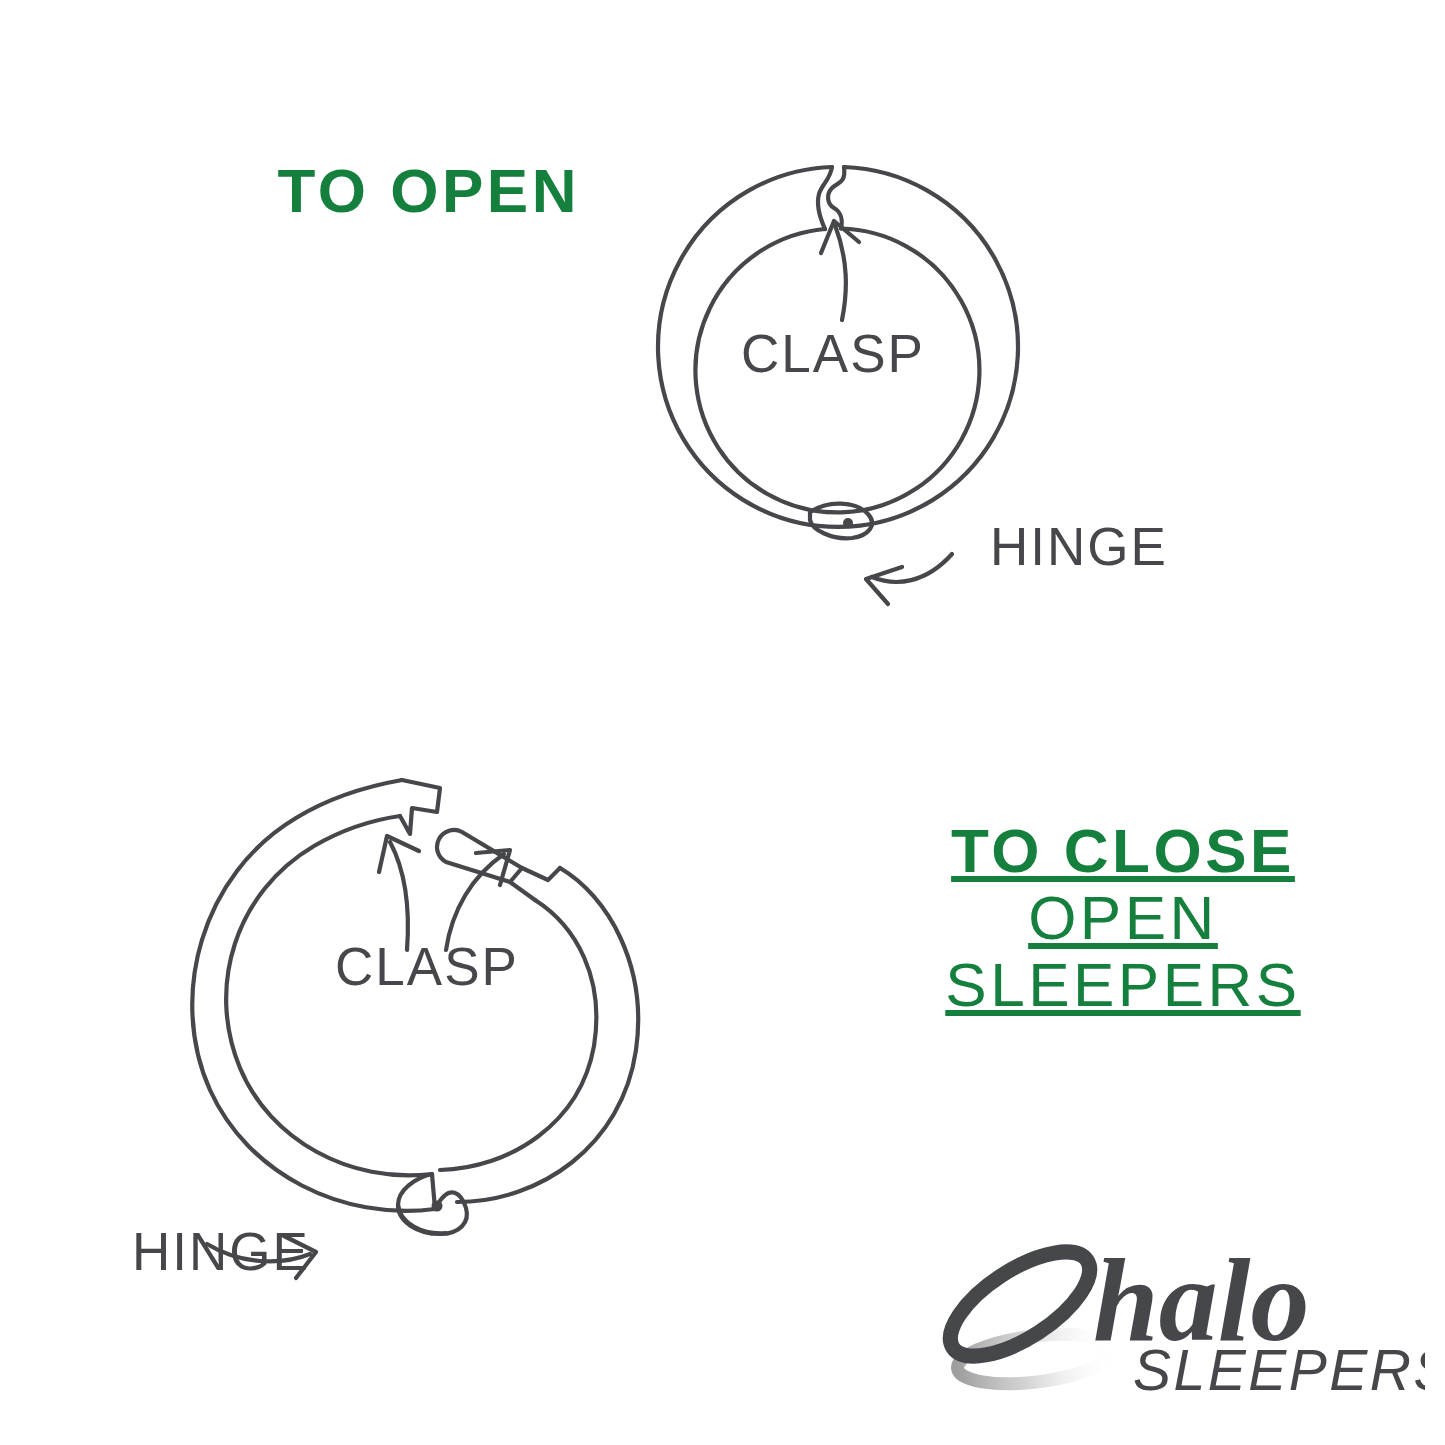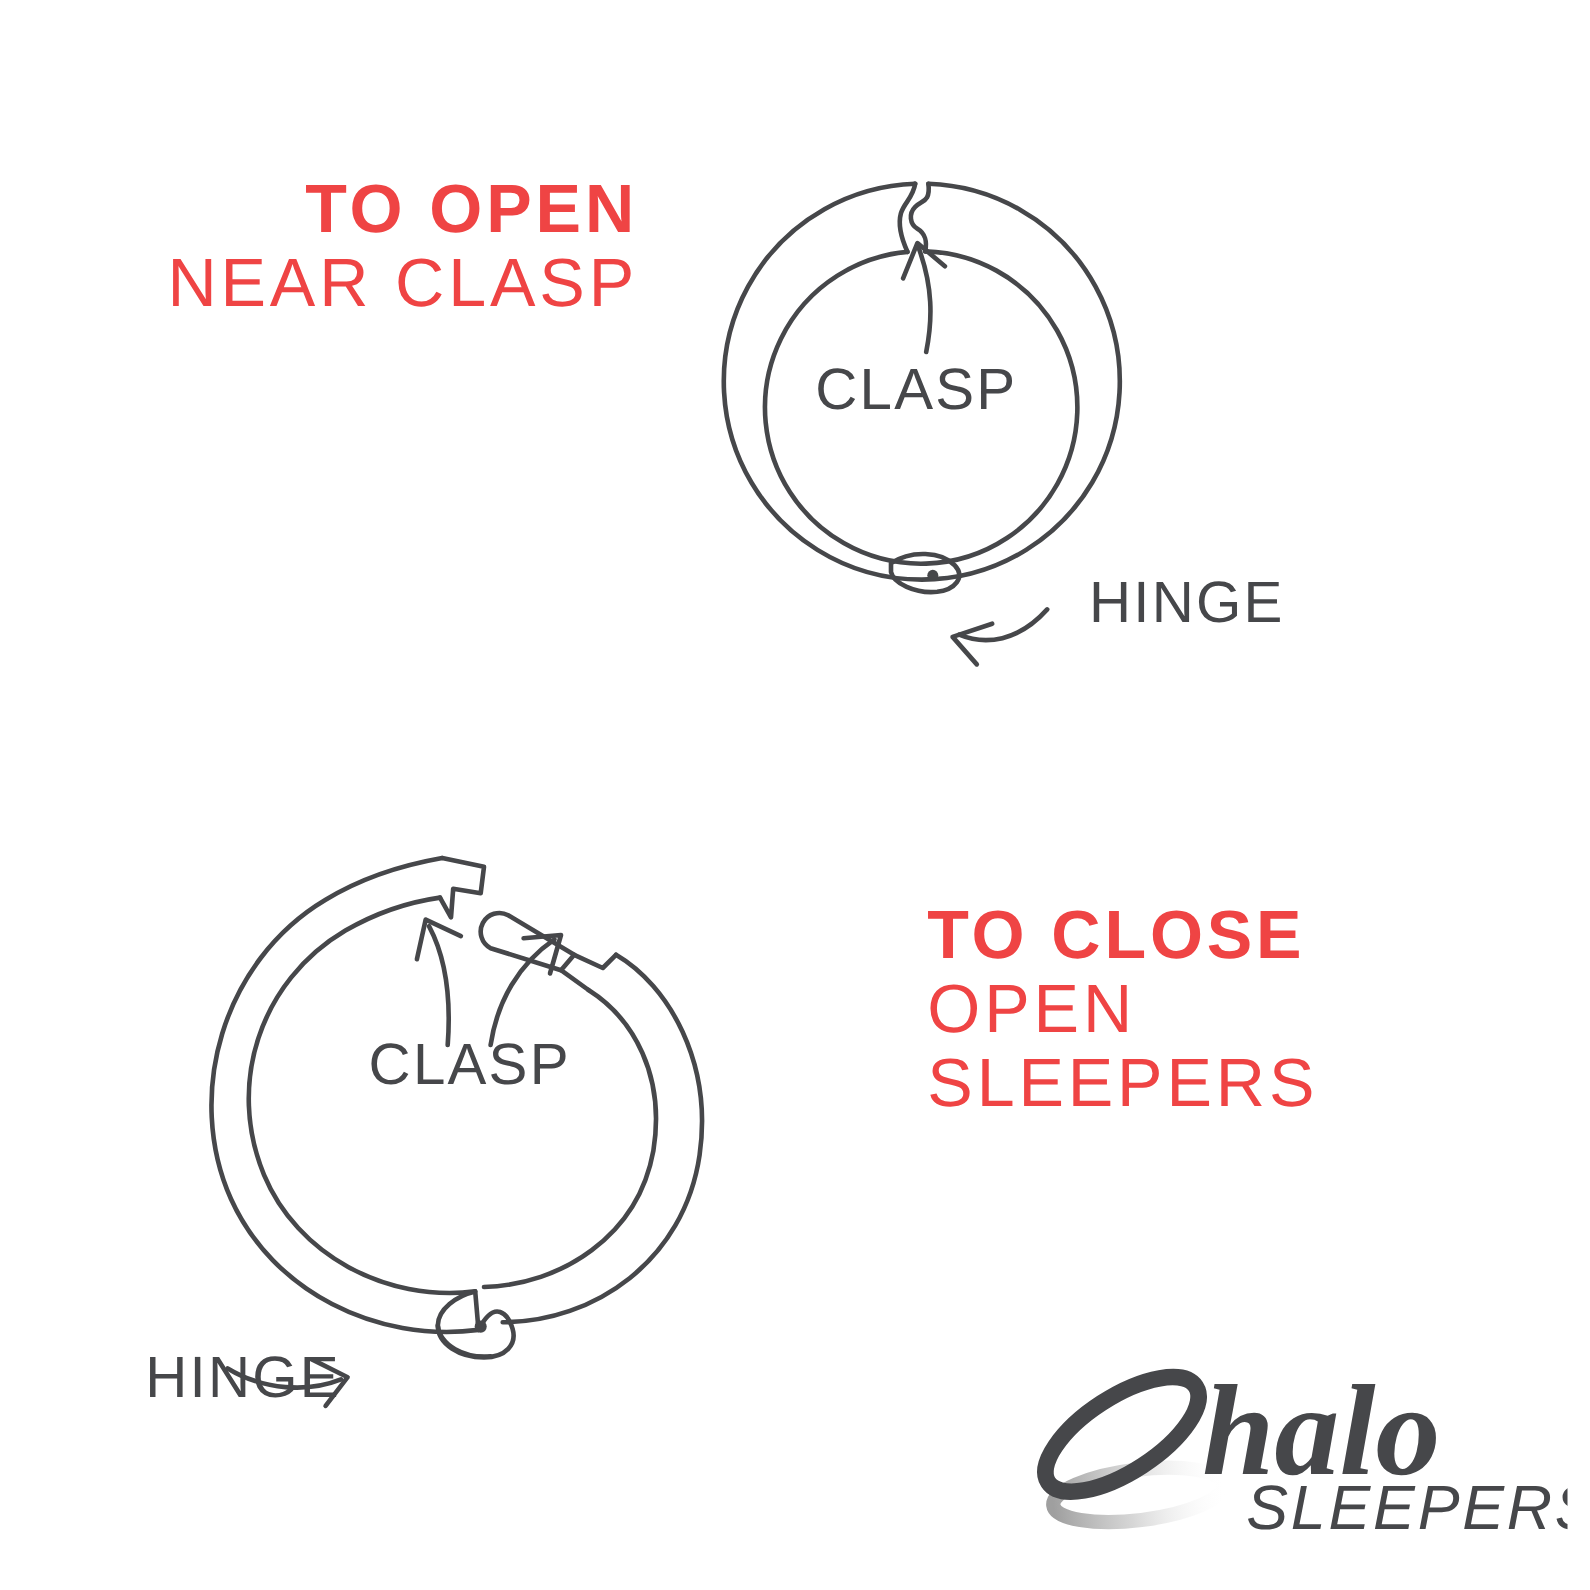--- a/index.html
+++ b/index.html
@@ -15,21 +15,21 @@
     position: relative;
     width: 1445px;
     height: 1445px;
     background: #ffffff;
     overflow: hidden;
   }
 
   
   .instruction {
     position: absolute;
-    color: #ef4444;
+    color: #15803d;
     line-height: 1.08;
     -webkit-font-smoothing: antialiased;
   }
   .instruction .headline {
     display: block;
     font-weight: bold;
     font-size: 62px;
     letter-spacing: 3.5px;
     white-space: nowrap;
   }
@@ -44,21 +44,22 @@
   #open-text {
     left: 0px;
     top: 158px;
     width: 580px;
     text-align: right;
   }
   #close-text {
     left: 843px;
     top: 818px;
     width: 560px;
-    text-align: left;
+    text-align: center;
+    text-decoration: underline;
   }
 
   
   .ring-svg {
     position: absolute;
     overflow: visible;
   }
   #ring-open-svg  { left: 620px;  top: 120px;  width: 440px; height: 500px; }
   #ring-close-svg { left: 110px;  top: 750px;  width: 620px; height: 560px; }
 
@@ -71,21 +72,20 @@
     height: 200px;
   }
 </style>
 </head>
 <body>
 
 <div id="page">
 
   <div class="instruction" id="open-text">
     <span class="headline">TO OPEN</span>
-    <span class="line">NEAR CLASP</span>
   </div>
 
   <div class="instruction" id="close-text">
     <span class="headline">TO CLOSE</span>
     <span class="line">OPEN</span>
     <span class="line">SLEEPERS</span>
   </div>
 
   <svg class="ring-svg" id="ring-open-svg" viewBox="0 0 440 500">
     <g fill="none" stroke="#46474a" stroke-width="4.2" stroke-linecap="round" stroke-linejoin="round">

